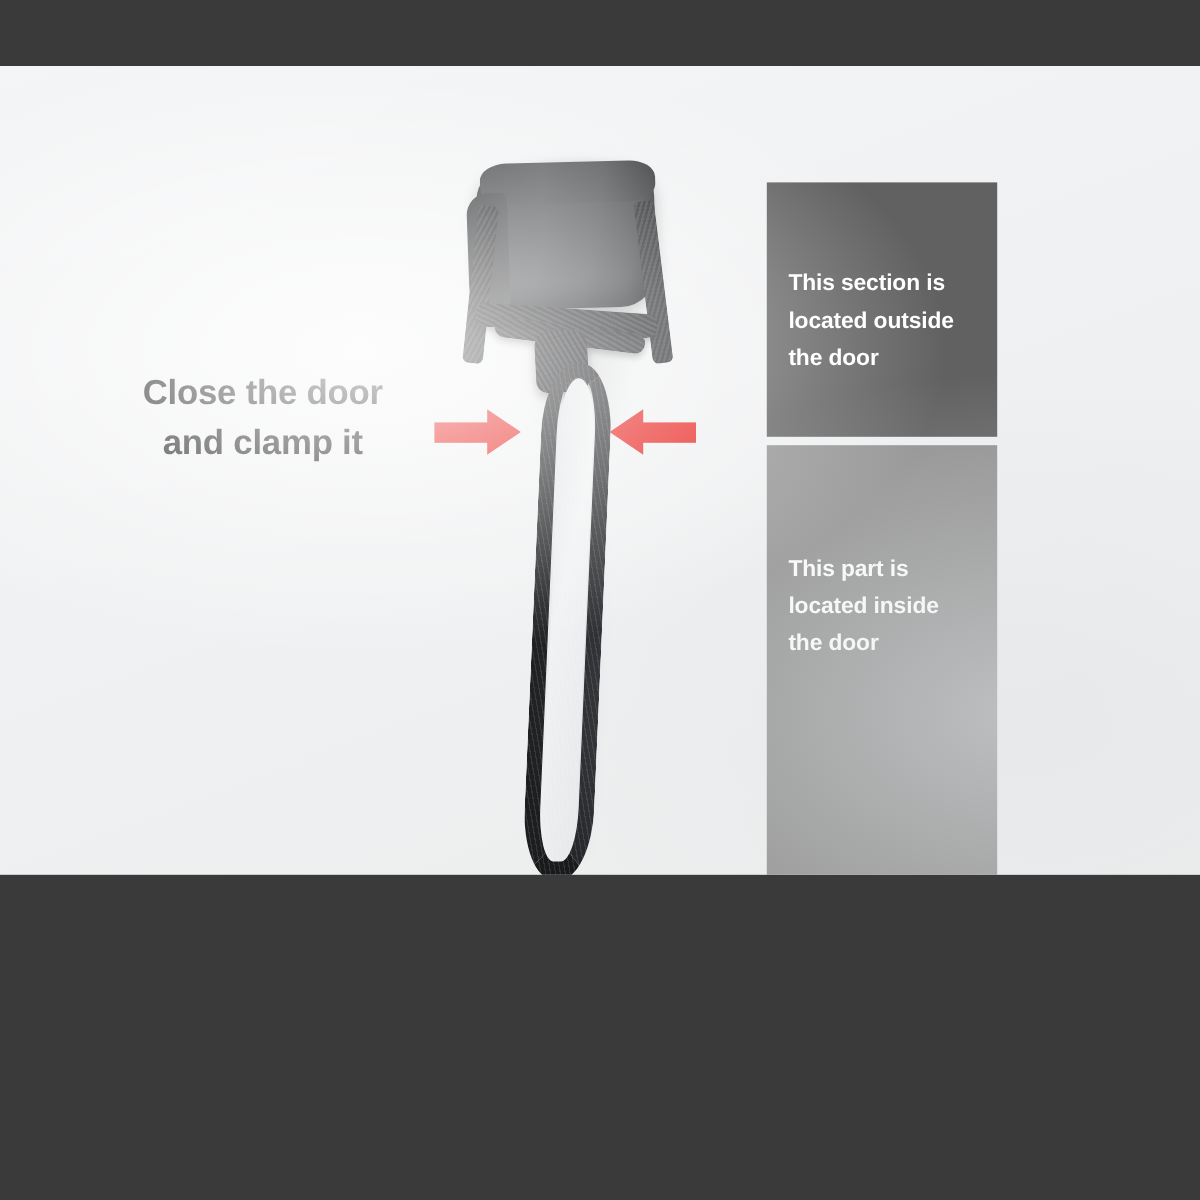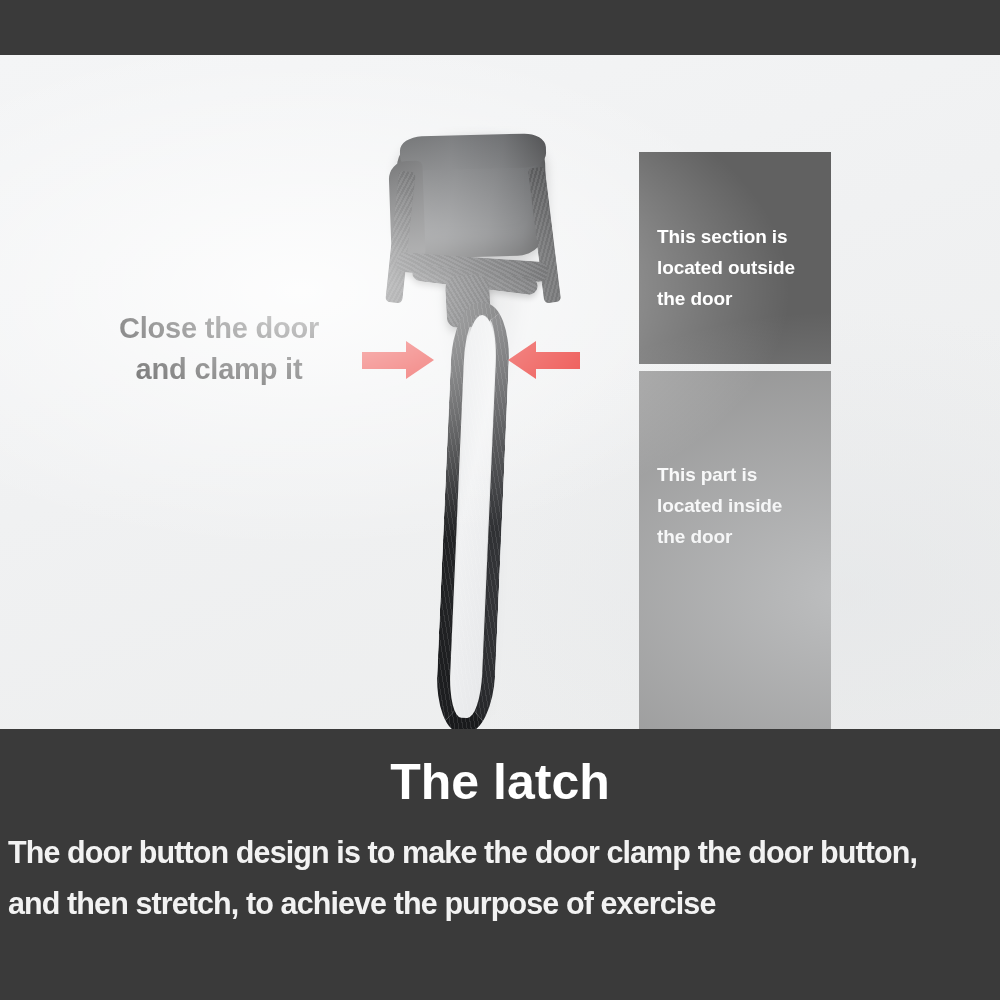--- a/index.html
+++ b/index.html
@@ -332,19 +332,14 @@
     </div>
 
     <div class="callout-left" style="white-space: pre-line;">Close the door
 and clamp it</div>
 
     <div class="panel panel-outside">This section is located outside the door</div>
 
     <div class="panel panel-inside">This part is located inside the door</div>
   </div>
 
-  <div class="band-bottom">
-    <div class="caption-title">The latch</div>
-    <div class="caption-body">The door button design is to make the door clamp the door button,
-and then stretch, to achieve the purpose of exercise</div>
-  </div>
 
 </div>
 
 </body></html>

